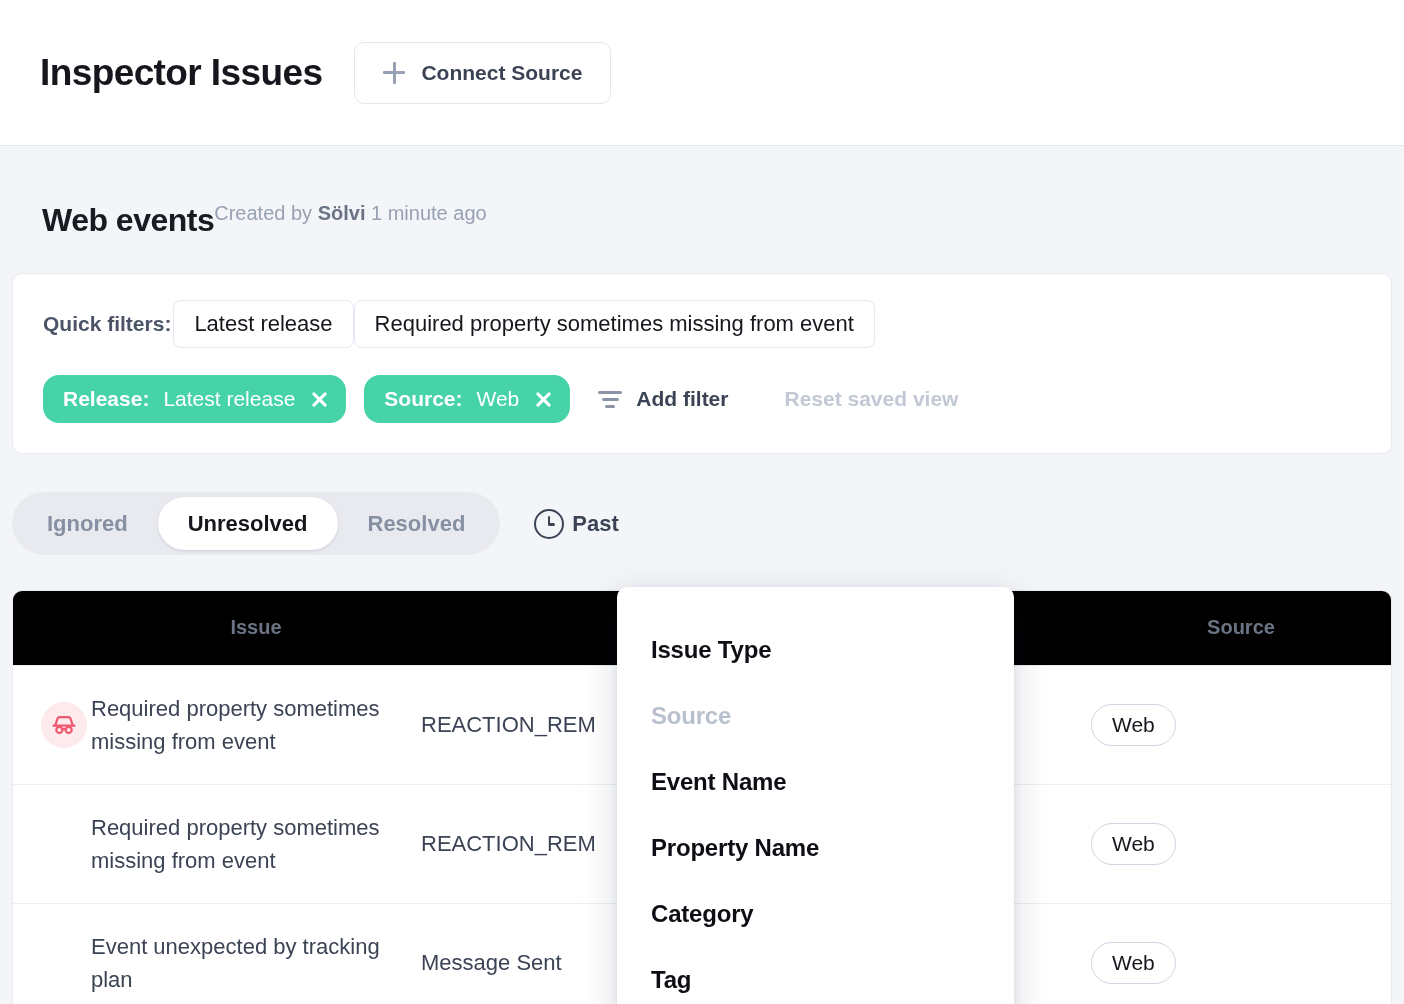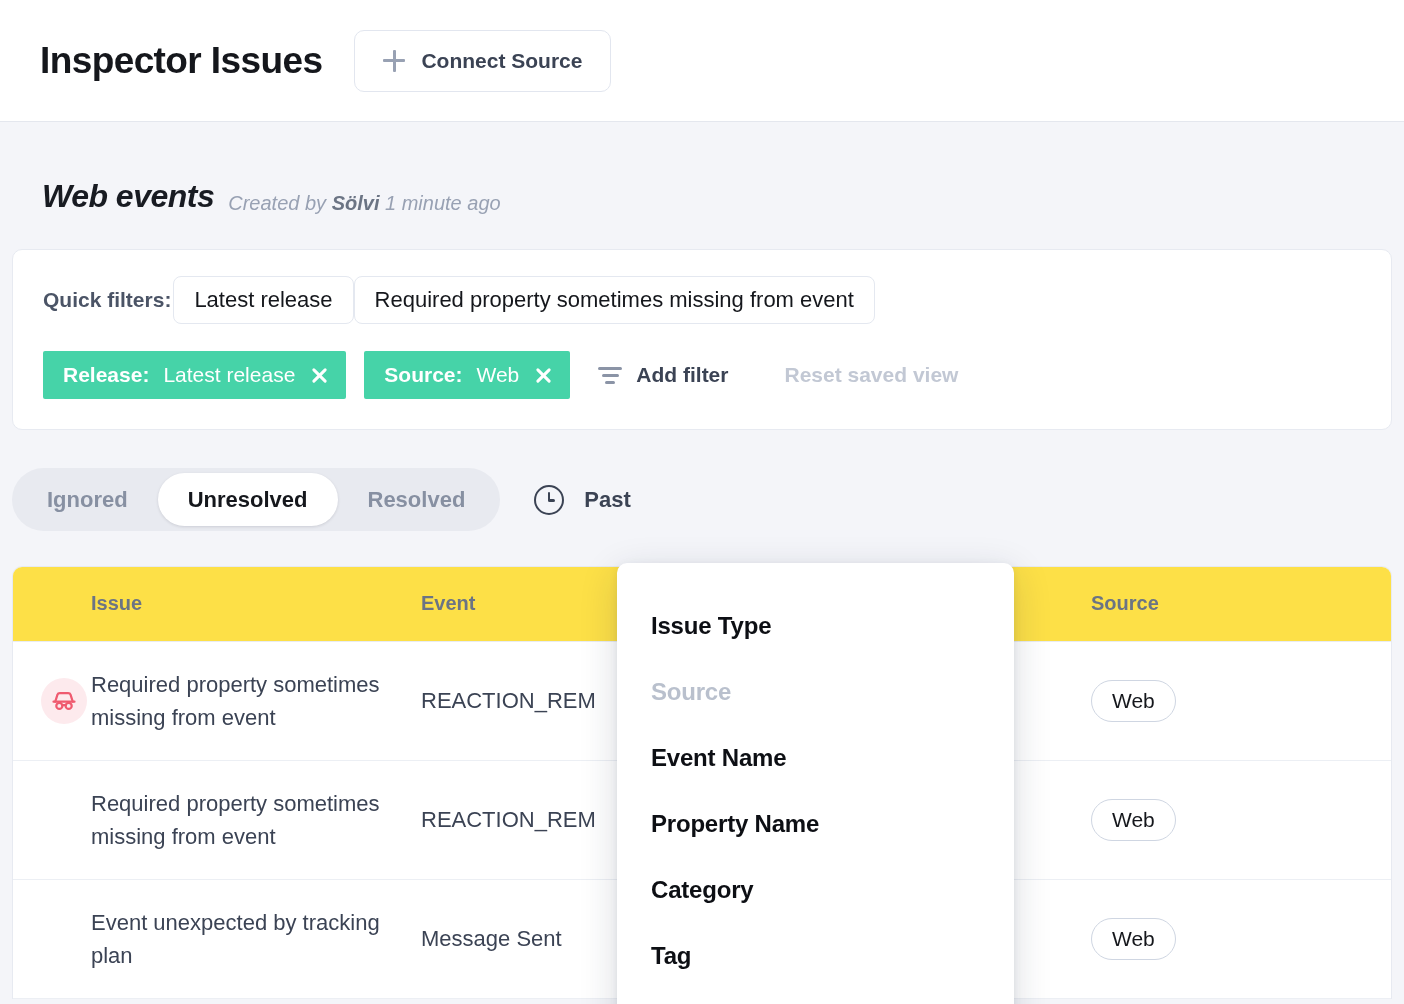--- a/index.html
+++ b/index.html
@@ -12,21 +12,21 @@
 
   body {
     font-family: "Liberation Sans", sans-serif;
     background: #f4f5f9;
     color: #2e3440;
     -webkit-font-smoothing: antialiased;
   }
 
   
   .topbar {
-    height: 122px;
+    height: 146px;
     background: #ffffff;
     border-bottom: 1px solid #e4e7ee;
     display: flex;
     align-items: center;
     padding: 0 40px;
     gap: 32px;
   }
   .page-title {
     font-size: 37px;
     font-weight: bold;
@@ -67,23 +67,21 @@
 
   
   .body-wrap {
     padding: 0 12px;
     position: relative;
   }
 
   .view-header {
     padding: 56px 30px 34px 30px;
     display: flex;
-    align-items: flex-end;
-    gap: 14px;
-    font-style: italic;
+    align-items: flex-start;
   }
   .view-name {
     font-size: 32px;
     font-weight: bold;
     letter-spacing: -0.5px;
     color: #181b22;
   }
   .view-meta {
     font-size: 20px;
     color: #98a1b3;
@@ -133,21 +131,21 @@
     align-items: center;
     gap: 18px;
     margin-top: 27px;
   }
   .filter-pill {
     display: flex;
     align-items: center;
     gap: 14px;
     height: 48px;
     padding: 0 18px 0 20px;
-    border-radius: 2px;
+    border-radius: 16px;
     background: #46d3a8;
     color: #fff;
     font-size: 21px;
     cursor: pointer;
     white-space: nowrap;
   }
   .filter-pill .k { font-weight: bold; }
   .filter-pill .v { font-weight: normal; }
   .pill-x {
     width: 17px; height: 17px;
@@ -224,21 +222,21 @@
     cursor: pointer;
     display: flex; align-items: center;
     white-space: nowrap;
   }
   .tab.active {
     background: #ffffff;
     color: #15171c;
     box-shadow: 0 1px 3px rgba(20,25,40,.13);
   }
   .time-range {
-    display: flex; align-items: center; gap: 20px;
+    display: flex; align-items: center; gap: 8px;
     cursor: pointer;
     font-size: 22px; font-weight: bold; color: #3b4354;
     white-space: nowrap;
   }
   .clock-icon {
     width: 30px; height: 30px; border: 2.5px solid #3b4354; border-radius: 50%;
     position: relative; flex: none;
   }
   .clock-icon::before {
     content: ""; position: absolute; left: 11.5px; top: 5px; width: 2.5px; height: 9px;
@@ -253,22 +251,22 @@
   .table-card {
     margin-top: 35px;
     background: #fff;
     border: 1px solid #e7eaf1;
     border-radius: 10px 10px 0 0;
     border-bottom: none;
     overflow: hidden;
   }
   table { width: 100%; border-collapse: collapse; table-layout: fixed; }
   thead th {
-    background: #fde047;
-    text-align: left;
+    background: #000000;
+    text-align: center;
     font-size: 20px;
     font-weight: bold;
     color: #6b7484;
     padding: 22px 0 22px 0;
     border-bottom: 1px solid #e9ecf2;
     height: 74px;
     vertical-align: middle;
   }
   .col-icon   { width: 78px; }
   .col-issue  { width: 330px; }

